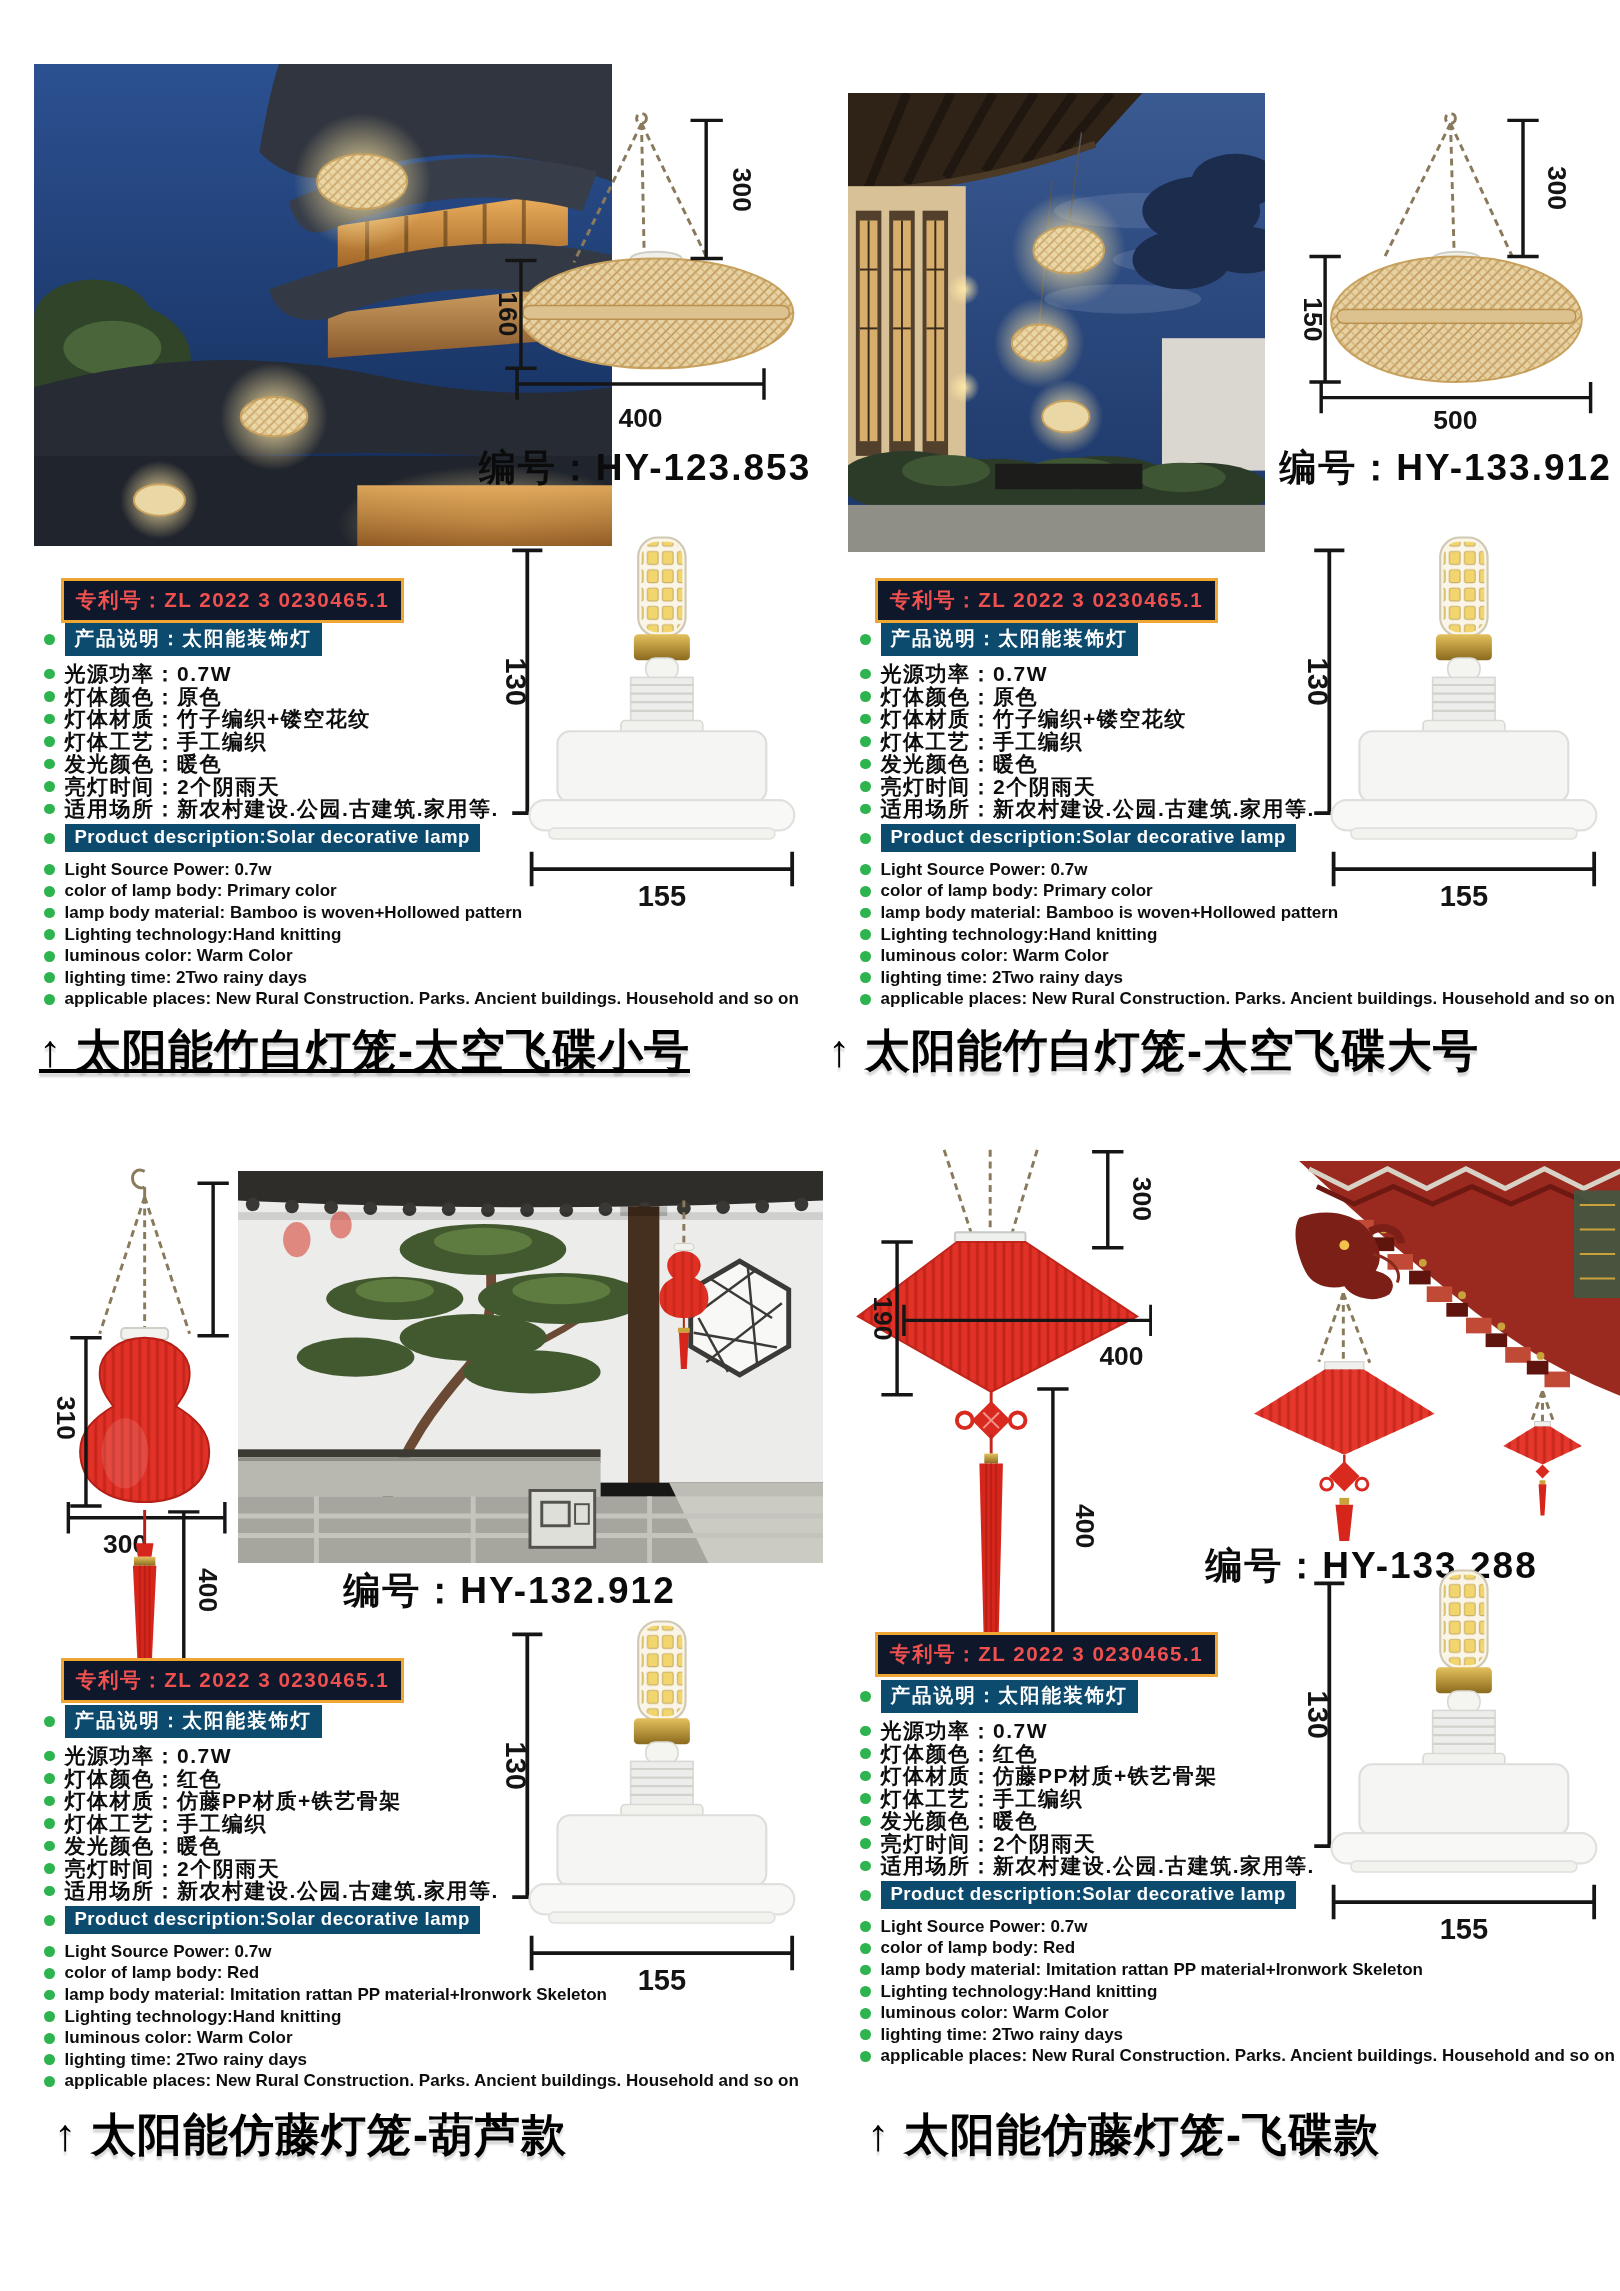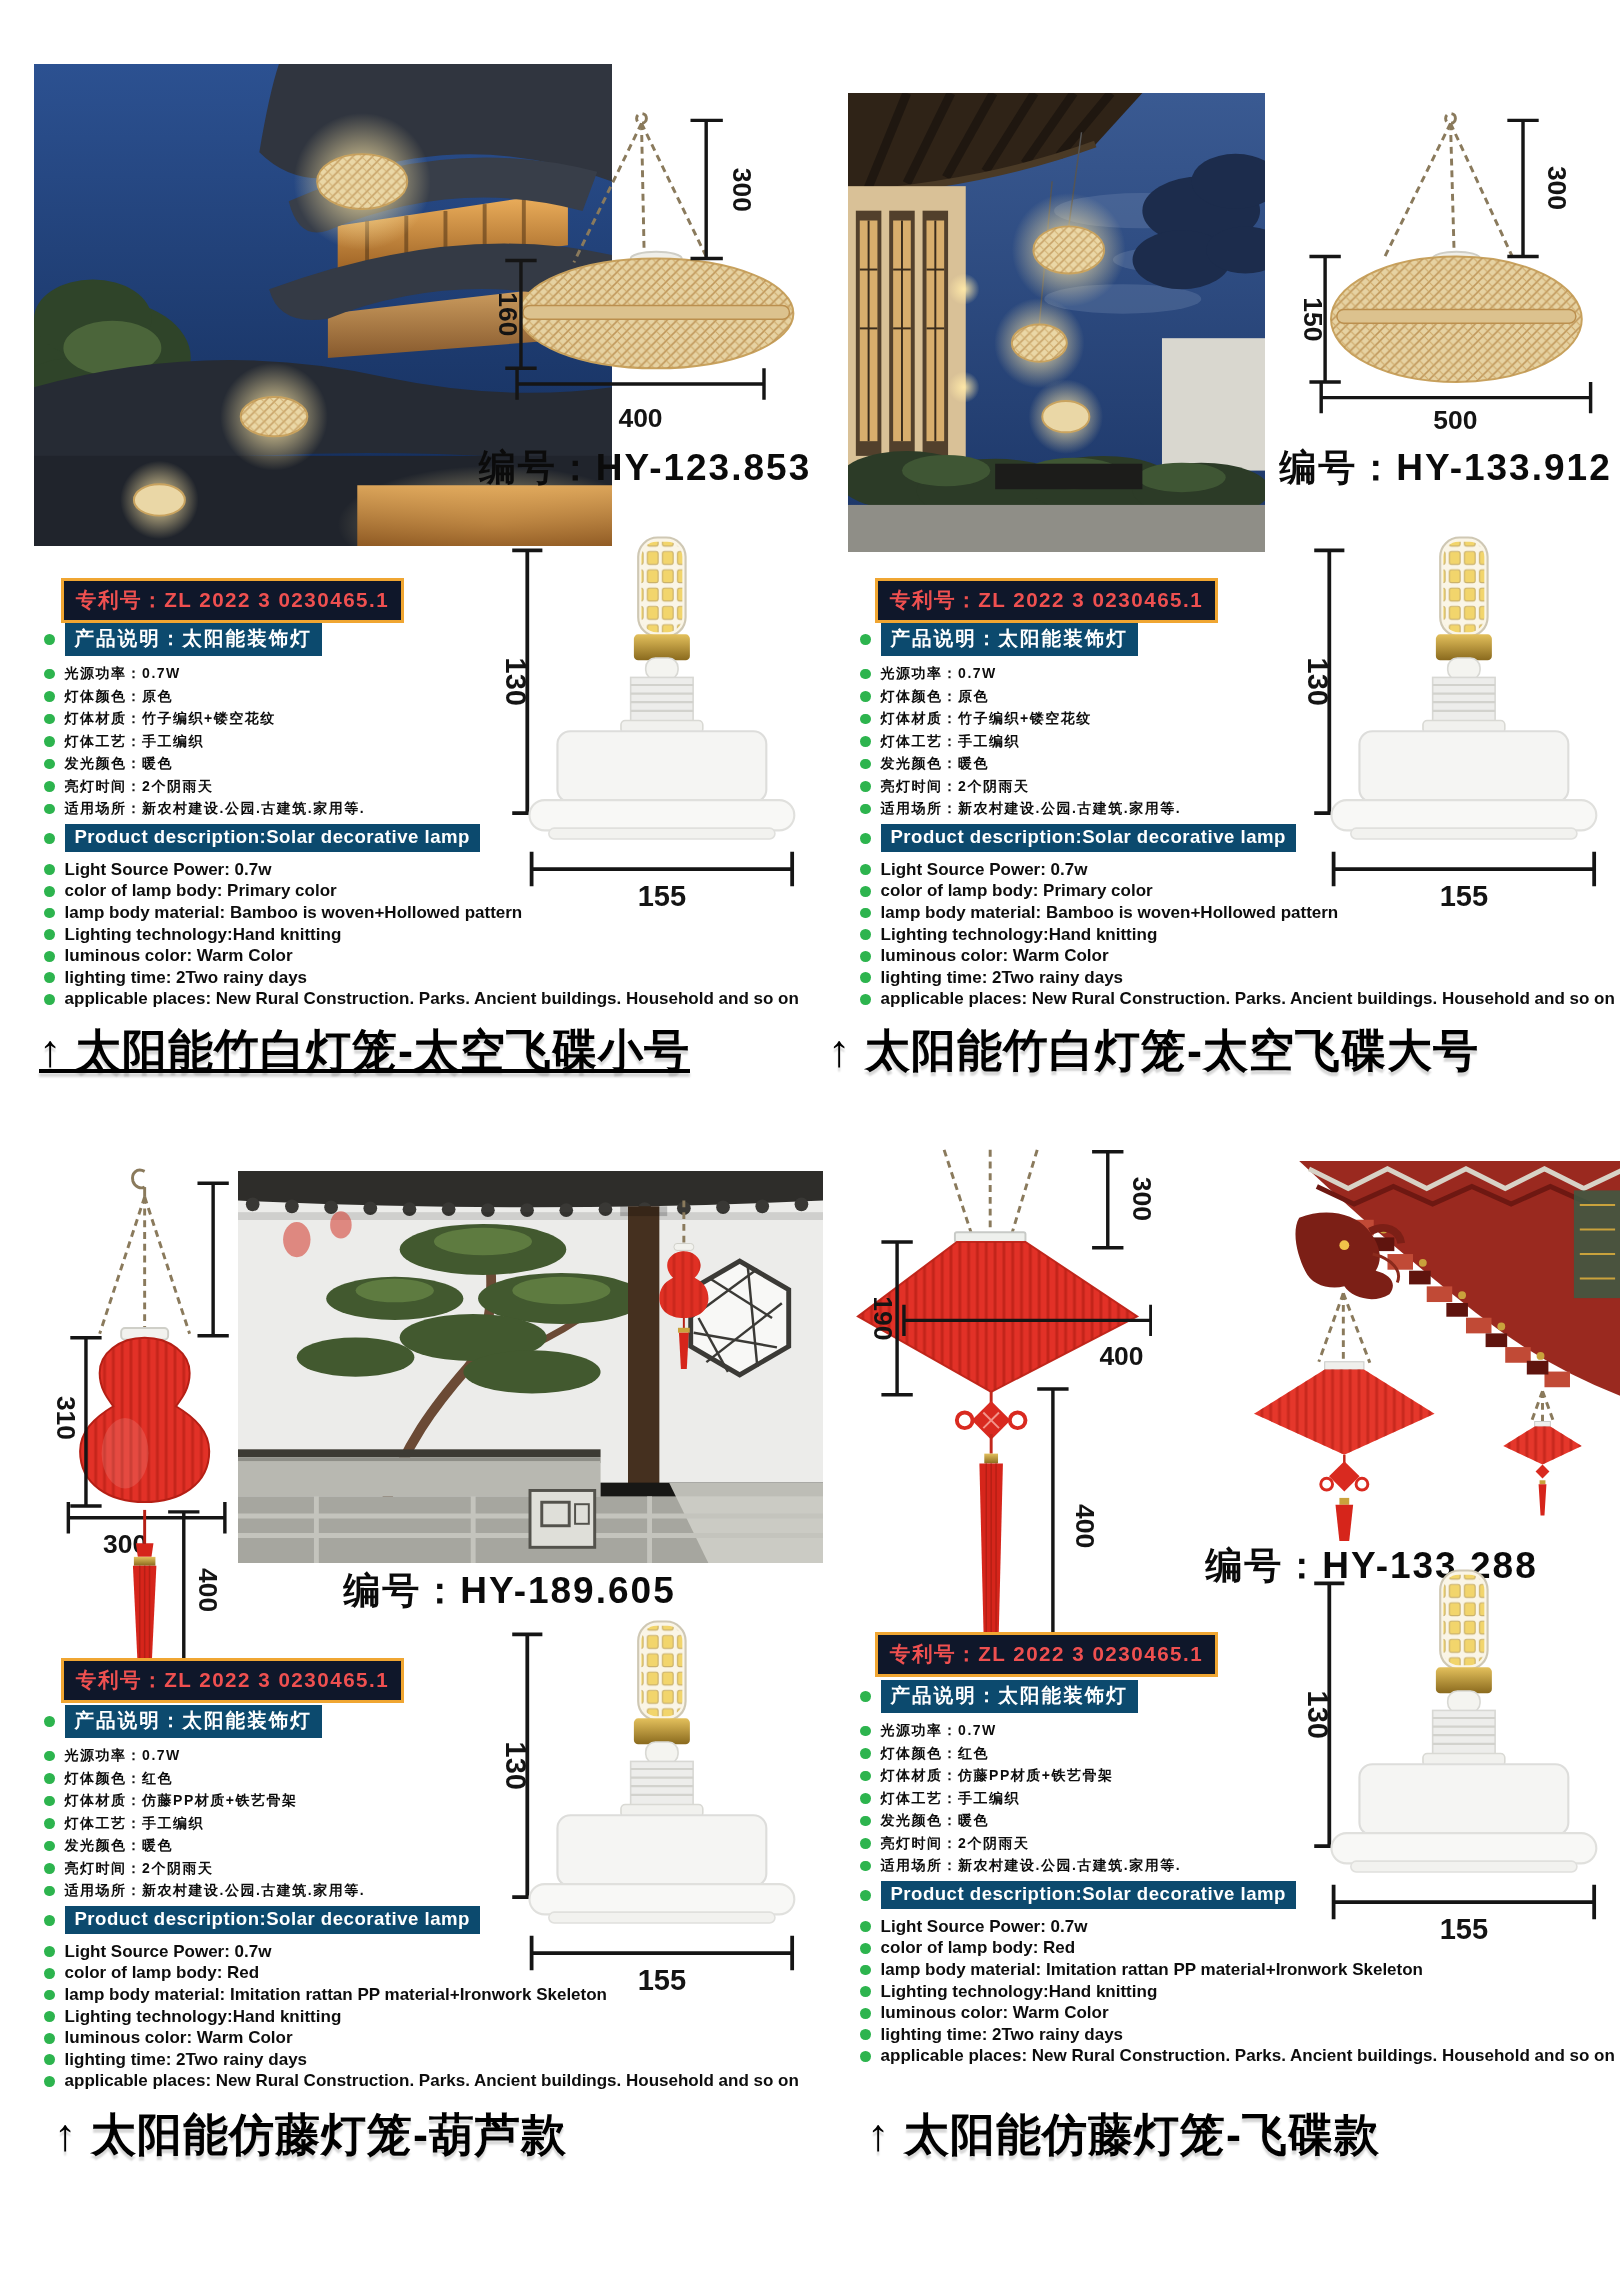--- a/index.html
+++ b/index.html
@@ -22,21 +22,21 @@
   }
   .specs{position:absolute;}
   .label-row{display:flex;align-items:center;margin:2px 0 6.9px;}
   .label-row.en{margin-top:4px;text-align:right;}
   .bullet{width:10.8px;height:10.8px;border-radius:50%;background:#2db44e;flex:0 0 10.8px;margin-right:9.8px;}
   .chip{background:#0c4a6e;color:#ffffff;padding:2px 9.8px 3.9px;font-weight:700;white-space:nowrap;}
   .chip.cn{font-size:19.6px;letter-spacing:2px;}
   .chip.en{font-size:18.6px;letter-spacing:0.5px;}
   ul.spec-list{list-style:none;margin:0;padding:0;}
   .spec-list li{display:flex;align-items:center;white-space:nowrap;}
-  .spec-list.cn li{height:22.5px;font-size:14px;font-weight:700;letter-spacing:1.5px;color:#0d0d0d;text-align:center;}
+  .spec-list.cn li{height:22.5px;font-size:21px;font-weight:700;letter-spacing:1.5px;color:#0d0d0d;text-align:center;}
   .spec-list.en li{height:21.6px;font-size:17px;font-weight:700;color:#0d0d0d;text-align:right;}
   .caption{
     position:absolute;font-size:45px;font-weight:900;color:#000;
     text-align:center;white-space:nowrap;letter-spacing:1px;
     text-shadow:0 3.9px 2px rgba(0,0,0,.16);
   }
   svg text.dim{font-family:"Liberation Sans","DejaVu Sans",sans-serif;font-weight:700;font-size:27px;fill:#141414;}
   svg .dimline{stroke:#151515;stroke-width:3.5;fill:none;}
   svg .chain{stroke:#8a7a5c;stroke-width:3;fill:none;stroke-dasharray:7 5;}
 </style>
@@ -614,21 +614,21 @@
           <line x1="240" y1="332" x2="240" y2="400"></line>
           <line x1="420" y1="332" x2="420" y2="400"></line>
         </g>
     <rect x="298" y="326" width="66" height="58" fill="#dfdfd9" stroke="#53524c" stroke-width="3"></rect>
     <rect x="310" y="338" width="28" height="24" fill="none" stroke="#53524c" stroke-width="3"></rect>
     <rect x="344" y="340" width="14" height="20" fill="none" stroke="#53524c" stroke-width="2"></rect>
   </g>
 </svg>
 </div>
 
-<div class="code" style="left:279px;top:1566px;width:461px;">编号：HY-189.605</div>
+<div class="code" style="left:279px;top:1566px;width:461px;">编号：HY-132.912</div>
 
 <div class="patent" style="left:61px;top:1658px;"><span>专利号：ZL 2022 3 0230465.1</span></div>
 
 <div class="specs" style="left:44px;top:1703px;width:774px;">
   <div class="label-row">
     <span class="bullet"></span>
     <span class="chip cn">产品说明：太阳能装饰灯</span>
   </div>
   <ul class="spec-list cn">
 

